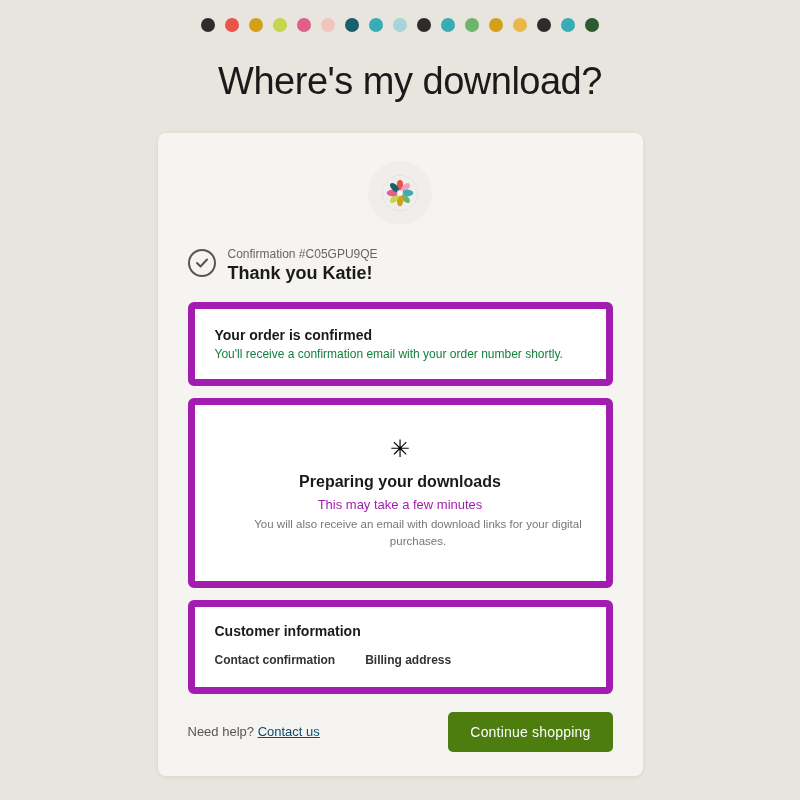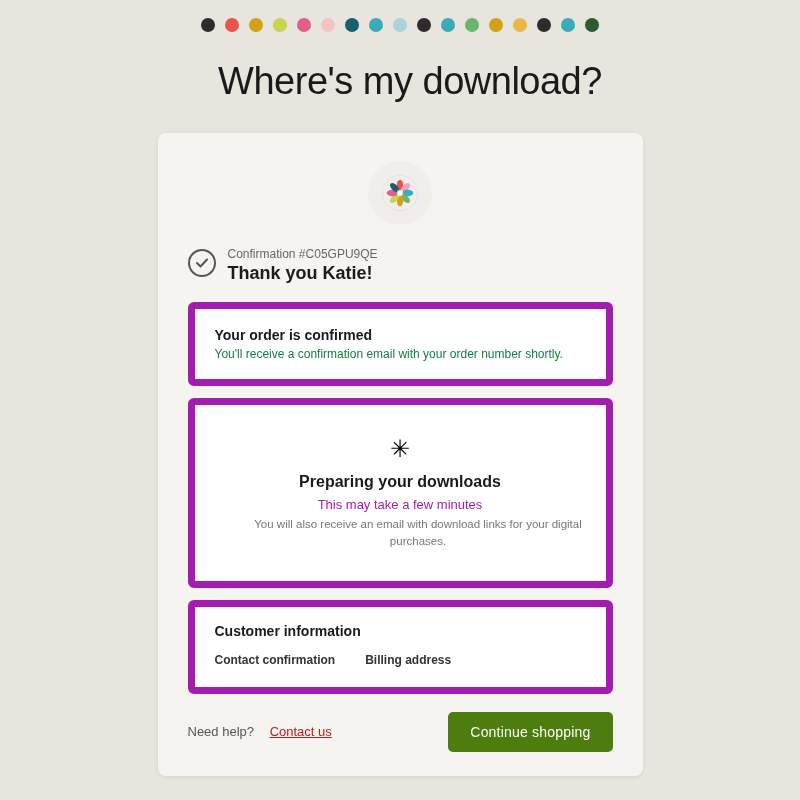--- a/index.html
+++ b/index.html
@@ -194,24 +194,23 @@
       justify-content: space-between;
       margin-top: 18px;
     }
 
     .need-help {
       font-size: 13px;
       color: #555;
     }
 
     .need-help a {
-      color: #b91c1c;
+      color: #0c4a6e;
       text-decoration: underline;
       cursor: pointer;
-      margin-left: 12px;
     }
 
     .continue-btn {
       background: #4d7c0f;
       color: #fff;
       border: none;
       border-radius: 5px;
       padding: 12px 22px;
       font-size: 14px;
       font-weight: 500;

